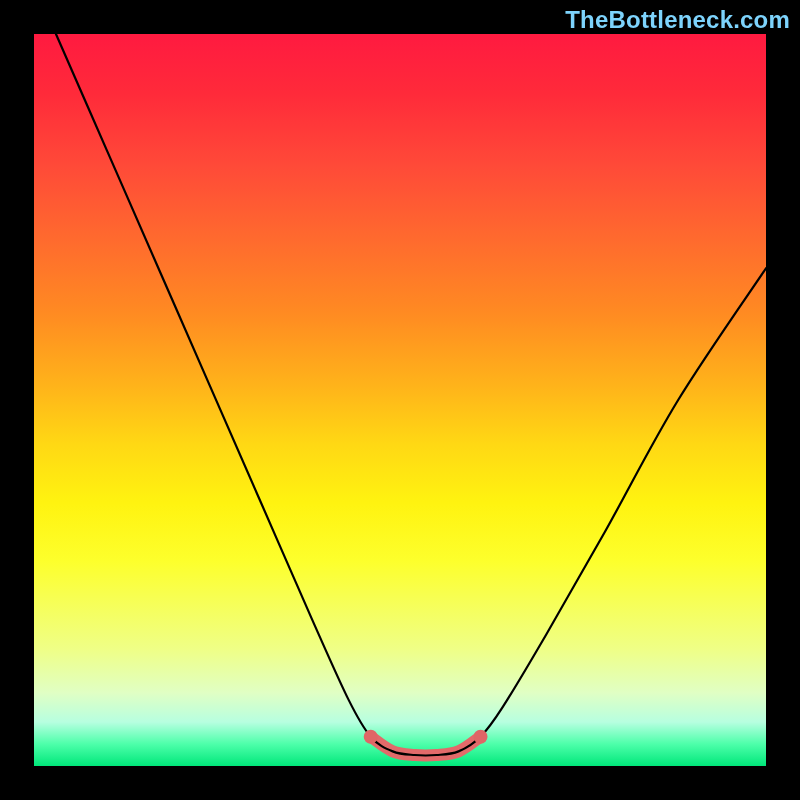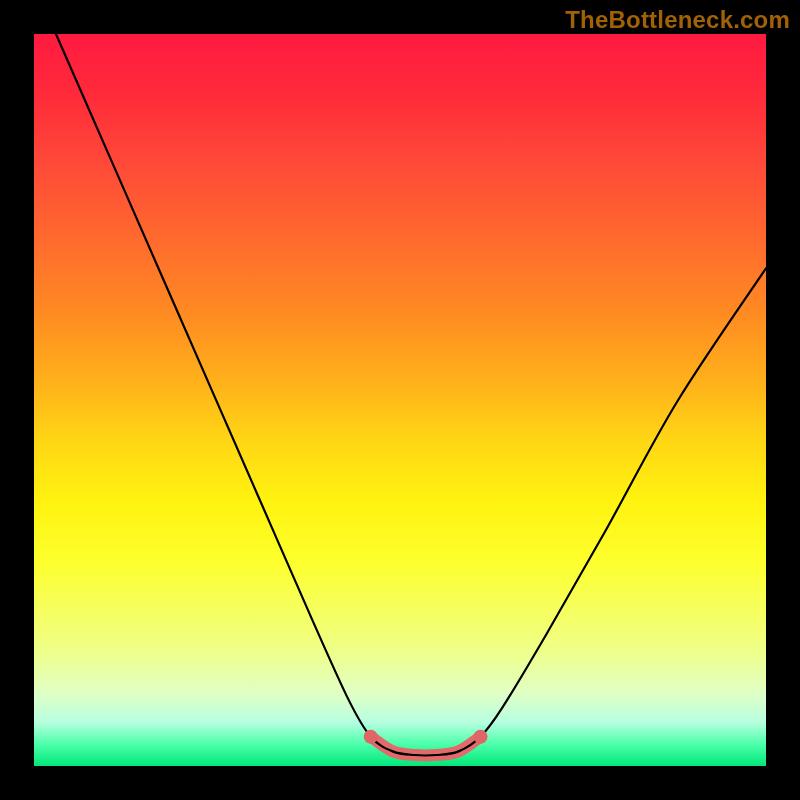--- a/index.html
+++ b/index.html
@@ -33,21 +33,21 @@
       #4dffaa 97%,
       #00e77a 100%);
   }
   .watermark {
     position: absolute;
     top: 6px;
     right: 10px;
     font-family: Arial, Helvetica, sans-serif;
     font-size: 24px;
     font-weight: 600;
-    color: #a16207;
+    color: #7dd3fc;
     letter-spacing: 0.2px;
     z-index: 5;
   }
   svg.curve {
     position: absolute;
     left: 0; top: 0;
     width: 732px; height: 732px;
     z-index: 3;
   }
   .curve path.main {

